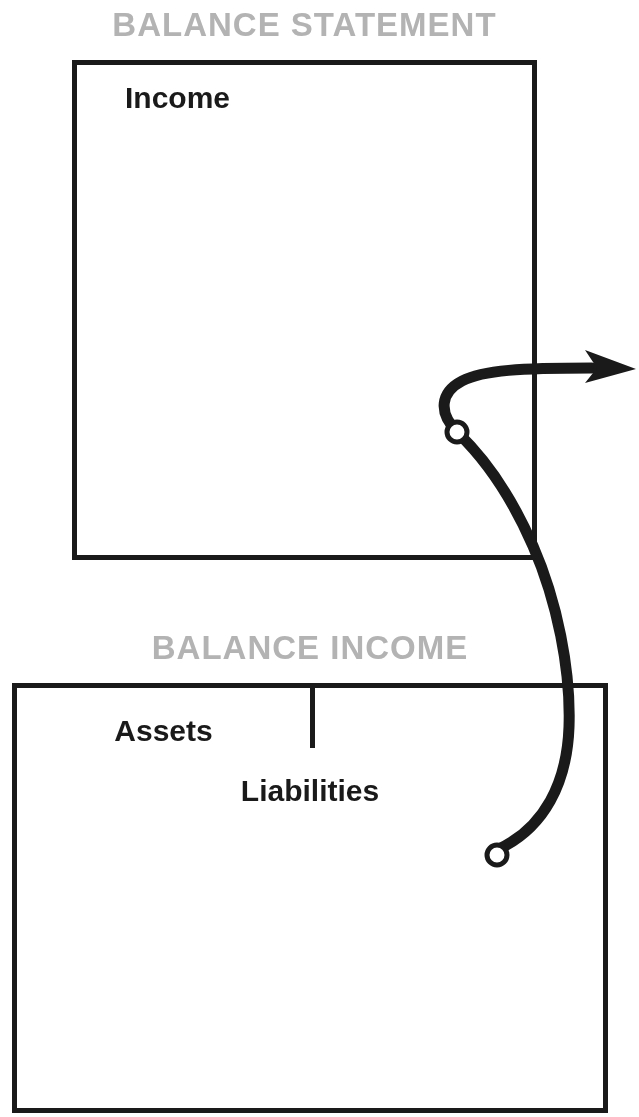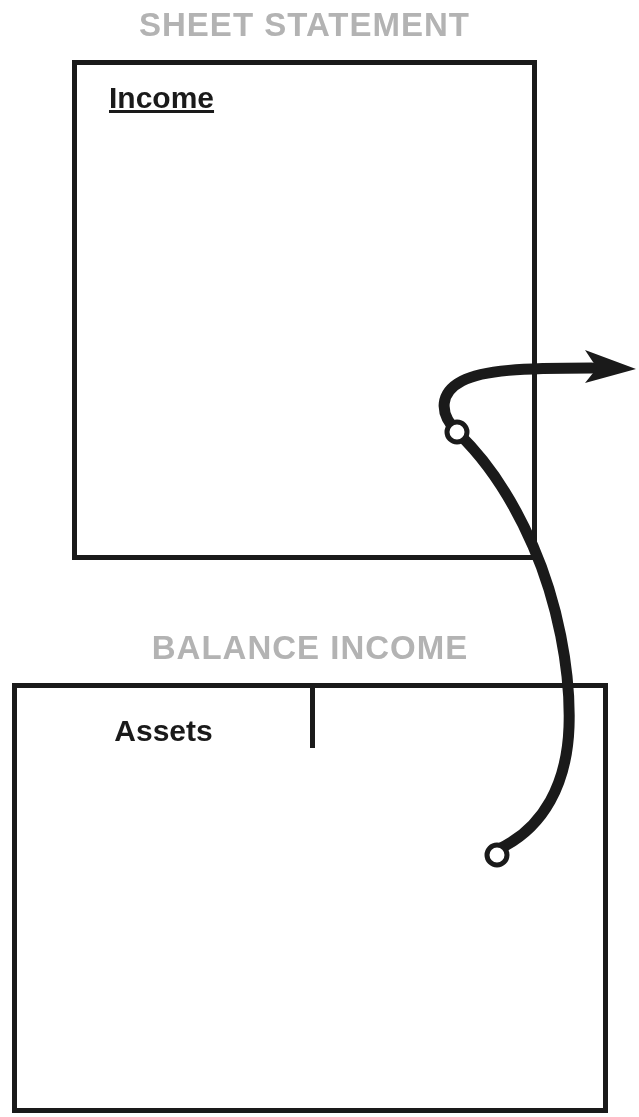--- a/index.html
+++ b/index.html
@@ -76,55 +76,57 @@
     text-align: center;
   }
   .label {
     display: block;
     font-weight: bold;
     font-size: 30px;
     color: var(--ink, #1a1a1a);
   }
   .income-cell .label,
   .expenses-cell .label {
-    padding: 16px 0 0 32px;
+    padding: 16px 0 0 48px;
     text-align: left;
-    text-decoration: underline;
   }
   .assets-cell .label,
   .liabilities-cell .label {
     padding-top: 26px;
   }
   .arrow-overlay {
     position: absolute;
     left: 0;
     top: 0;
     width: 639px;
     height: 1117px;
     pointer-events: none;
   }
 </style>
 </head>
 <body>
 
 <div class="canvas">
 
-  <div class="title income-title">SHEET STATEMENT</div>
+  <div class="title income-title">BALANCE STATEMENT</div>
 
   <div class="box income-box">
     <div class="income-cell">
       <span class="label">Income</span>
     </div>
   </div>
 
   <div class="title balance-title">BALANCE INCOME</div>
 
   <div class="box balance-box">
     <div class="assets-cell">
       <span class="label">Assets</span>
+    </div>
+    <div class="liabilities-cell">
+      <span class="label">Liabilities</span>
     </div>
   </div>
 
   <svg class="arrow-overlay" viewBox="0 0 639 1117" xmlns="http://www.w3.org/2000/svg">
 
     <path d="M 497 850
              C 545 828, 567 782, 569 727
              C 571 670, 557 601, 533 546
              C 509 491, 482 456, 458 433
              C 437 412, 441 392, 462 381

